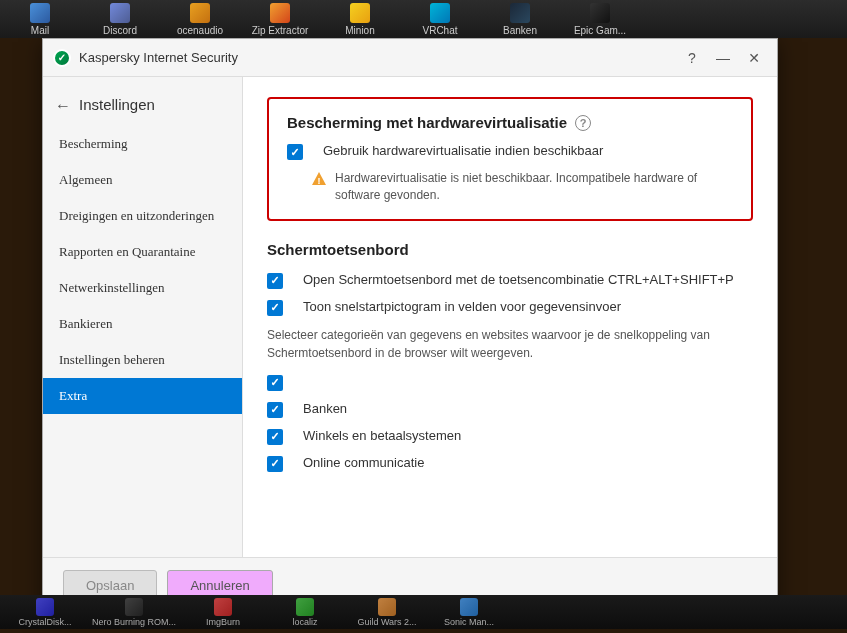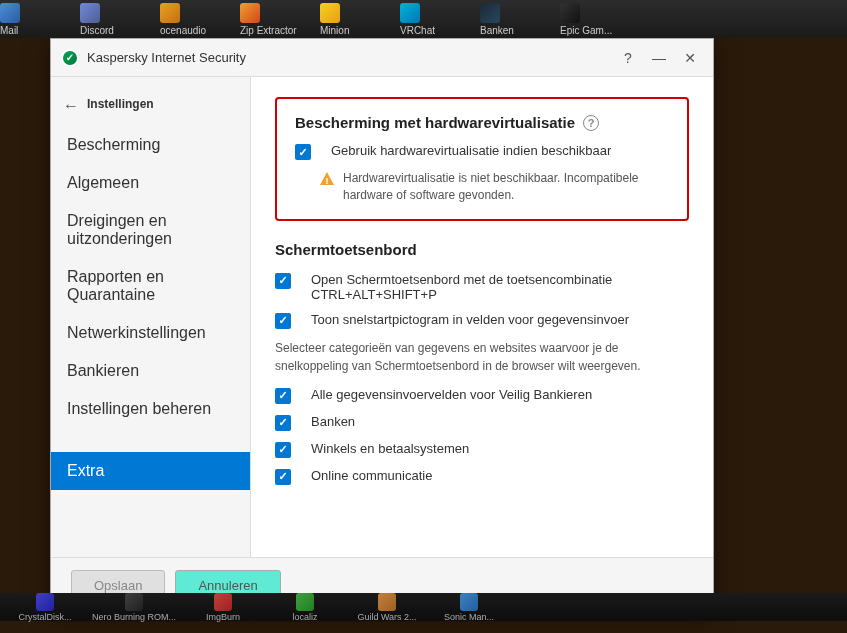--- a/index.html
+++ b/index.html
@@ -21,21 +21,21 @@
       width: 847px;
       height: 38px;
       background: linear-gradient(to bottom, #2c2c2c, #1a1a1a);
       display: flex;
       align-items: center;
       z-index: 10;
     }
     .taskbar-item {
       display: flex;
       flex-direction: column;
-      align-items: flex-start;
+      align-items: center;
       justify-content: center;
       width: 80px;
       height: 38px;
       cursor: pointer;
       font-size: 10px;
       color: #ccc;
       gap: 2px;
     }
     .taskbar-item .app-icon {
       width: 20px;
@@ -59,22 +59,22 @@
       width: 847px;
       height: 595px;
       background: #2a1a0a;
       z-index: 0;
     }
 
     
     .dialog {
       position: absolute;
       top: 38px;
-      left: 50px;
-      width: 664px;
+      left: 42px;
+      width: 736px;
       height: 575px;
       background: #fff;
       border: 1px solid #aaa;
       box-shadow: 0 4px 20px rgba(0,0,0,0.5);
       z-index: 5;
       display: flex;
       flex-direction: column;
     }
 
     
@@ -149,34 +149,34 @@
       cursor: pointer;
       color: #333;
       margin-bottom: 5px;
     }
     .back-arrow {
       font-size: 16px;
       margin-right: 8px;
       color: #555;
     }
     .back-label {
-      font-size: 12px;
-      font-weight: 700;
+      font-size: 15px;
+      font-weight: 400;
       color: #333;
     }
     .nav-item {
       padding: 10px 16px;
       cursor: pointer;
       color: #333;
-      font-size: 16px;
+      font-size: 13px;
+      font-family: Liberation Serif, serif;
     }
     .nav-item.active {
       background: #0078d4;
       color: #fff;
-      margin-top: 24px;
     }
 
     
     .main-panel {
       flex: 1;
       padding: 20px 24px;
       overflow-y: auto;
       background: #fff;
     }
 
@@ -290,36 +290,36 @@
       padding: 0 20px;
       gap: 10px;
       flex-shrink: 0;
     }
     .btn {
       padding: 7px 22px;
       border-radius: 3px;
       border: 1px solid #aaa;
       font-size: 13px;
       cursor: pointer;
-      background: #5eead4;
+      background: #f0abfc;
       color: #555;
     }
     .btn.primary {
       background: #e0e0e0;
       color: #888;
       border-color: #bbb;
     }
 
     
     .taskbar-bottom {
       position: absolute;
-      bottom: 12px;
+      bottom: 4px;
       left: 0;
       width: 847px;
-      height: 28px;
+      height: 34px;
       background: linear-gradient(to bottom, #1a1a1a, #0d0d0d);
       display: flex;
       align-items: center;
       z-index: 10;
       padding: 0 5px;
       gap: 2px;
     }
     .tb-item {
       display: flex;
       flex-direction: column;
@@ -449,21 +449,20 @@
 
         <div class="checkbox-row">
           <div class="checkbox"></div>
           <span class="checkbox-label">Toon snelstartpictogram in velden voor gegevensinvoer</span>
         </div>
 
         <div class="info-text">Selecteer categorieën van gegevens en websites waarvoor je de snelkoppeling van Schermtoetsenbord in de browser wilt weergeven.</div>
 
         <div class="checkbox-row">
           <div class="checkbox"></div>
-          <span class="checkbox-label">Alle gegevensinvoervelden voor Veilig Bankieren</span>
         </div>
 
         <div class="checkbox-row">
           <div class="checkbox"></div>
           <span class="checkbox-label">Banken</span>
         </div>
 
         <div class="checkbox-row">
           <div class="checkbox"></div>
           <span class="checkbox-label">Winkels en betaalsystemen</span>

